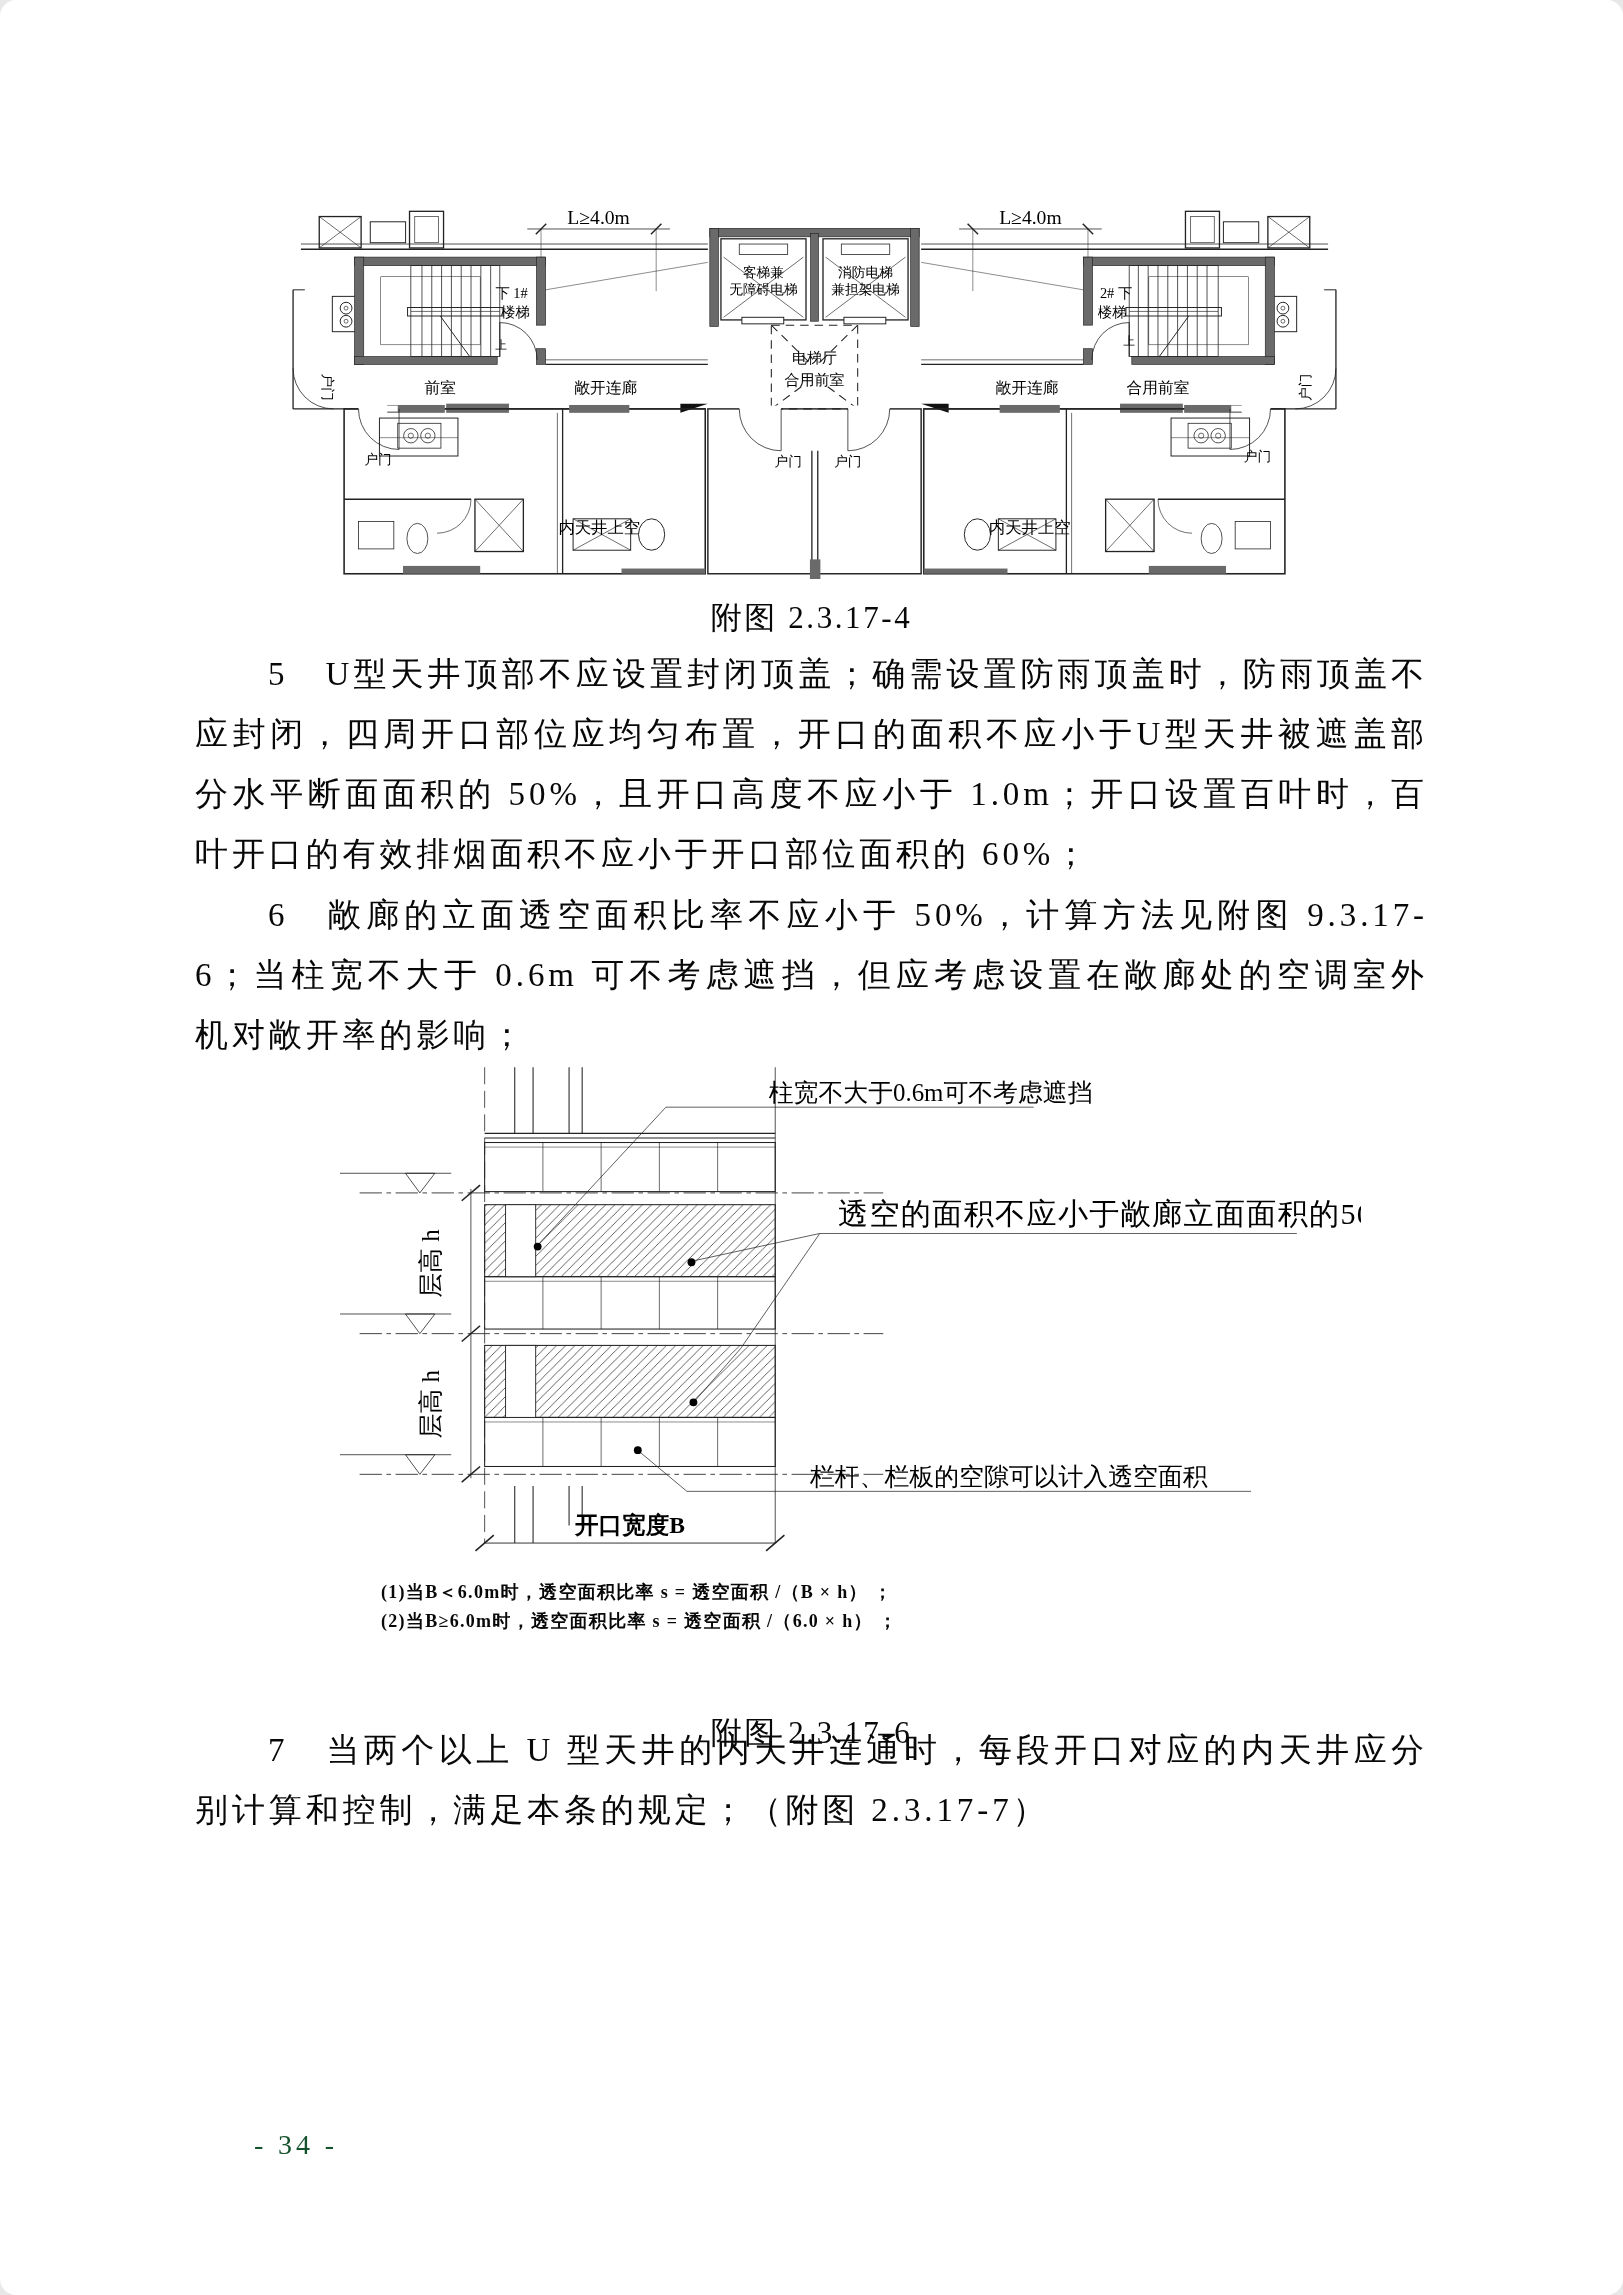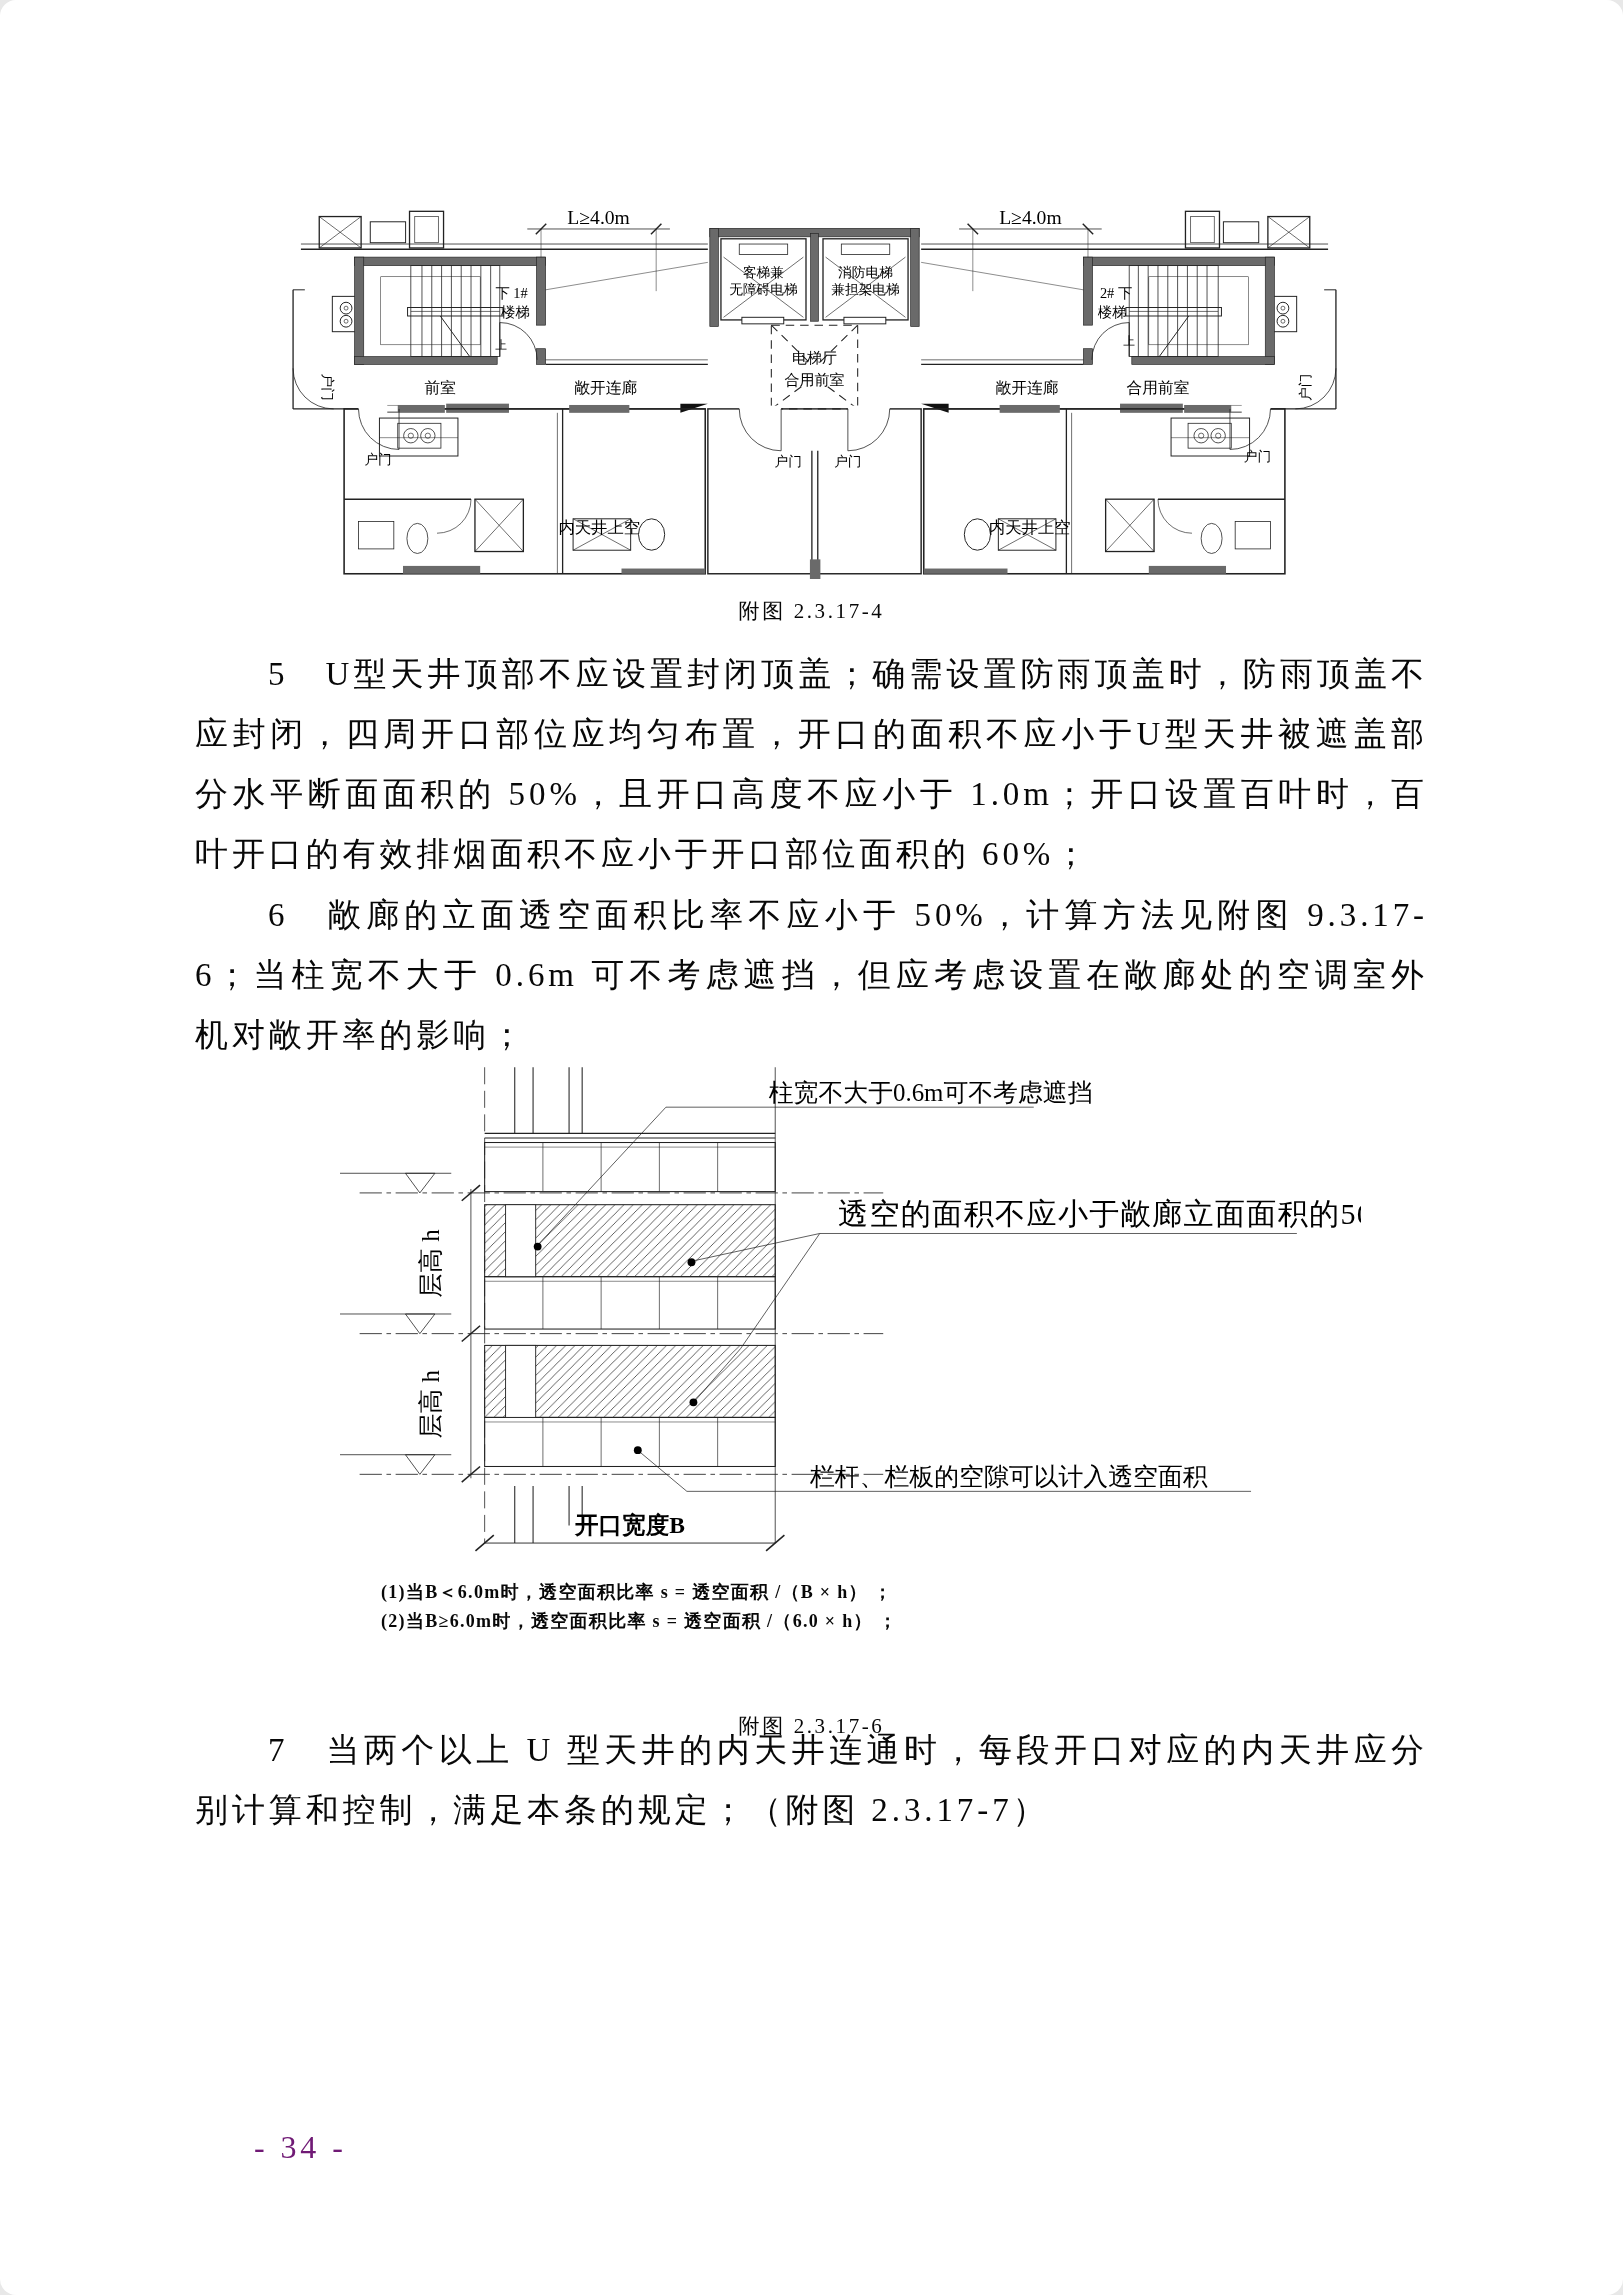--- a/index.html
+++ b/index.html
@@ -1,23 +1,23 @@
 <!DOCTYPE html>
 <html style="font-size:10.5px"><head>
 <meta charset="utf-8">
 <style>
   html,body{margin:0;padding:0;background:#e8e8e8;}
   .page{position:relative;width:1623px;height:2295px;background:#ffffff;margin:0 auto;overflow:hidden;
         font-family:"Liberation Serif","DejaVu Serif",serif;color:#000;border-radius:16px;}
   .para{position:absolute;left:195px;width:1233px;font-size:33px;line-height:60px;
         letter-spacing:3.9px;text-align:justify;text-indent:73px;color:#080808;}
-  .caption{position:absolute;left:0;width:1623px;text-align:center;font-size:21px;color:#080808;letter-spacing:2.6px;}
+  .caption{position:absolute;left:0;width:1623px;text-align:center;font-size:31px;color:#080808;letter-spacing:2.6px;}
   .formula{position:absolute;left:381px;font-size:18px;font-weight:bold;letter-spacing:1.3px;color:#080808;
            font-family:"Liberation Serif","DejaVu Serif",serif;white-space:pre;}
-  .pagenum{position:absolute;left:254px;top:2129px;font-size:32px;letter-spacing:3.9px;color:#701a75;}
+  .pagenum{position:absolute;left:254px;top:2129px;font-size:28px;letter-spacing:3.9px;color:#14532d;}
   svg{position:absolute;}
   svg text{font-family:"Liberation Serif","DejaVu Serif",serif;fill:#000;stroke:none;}
 </style>
 </head>
 <body>
 
 <div class="page">
 
   <svg style="left:281px;top:193px" width="1067" height="386" viewBox="0 0 1630 590">
     <defs>

